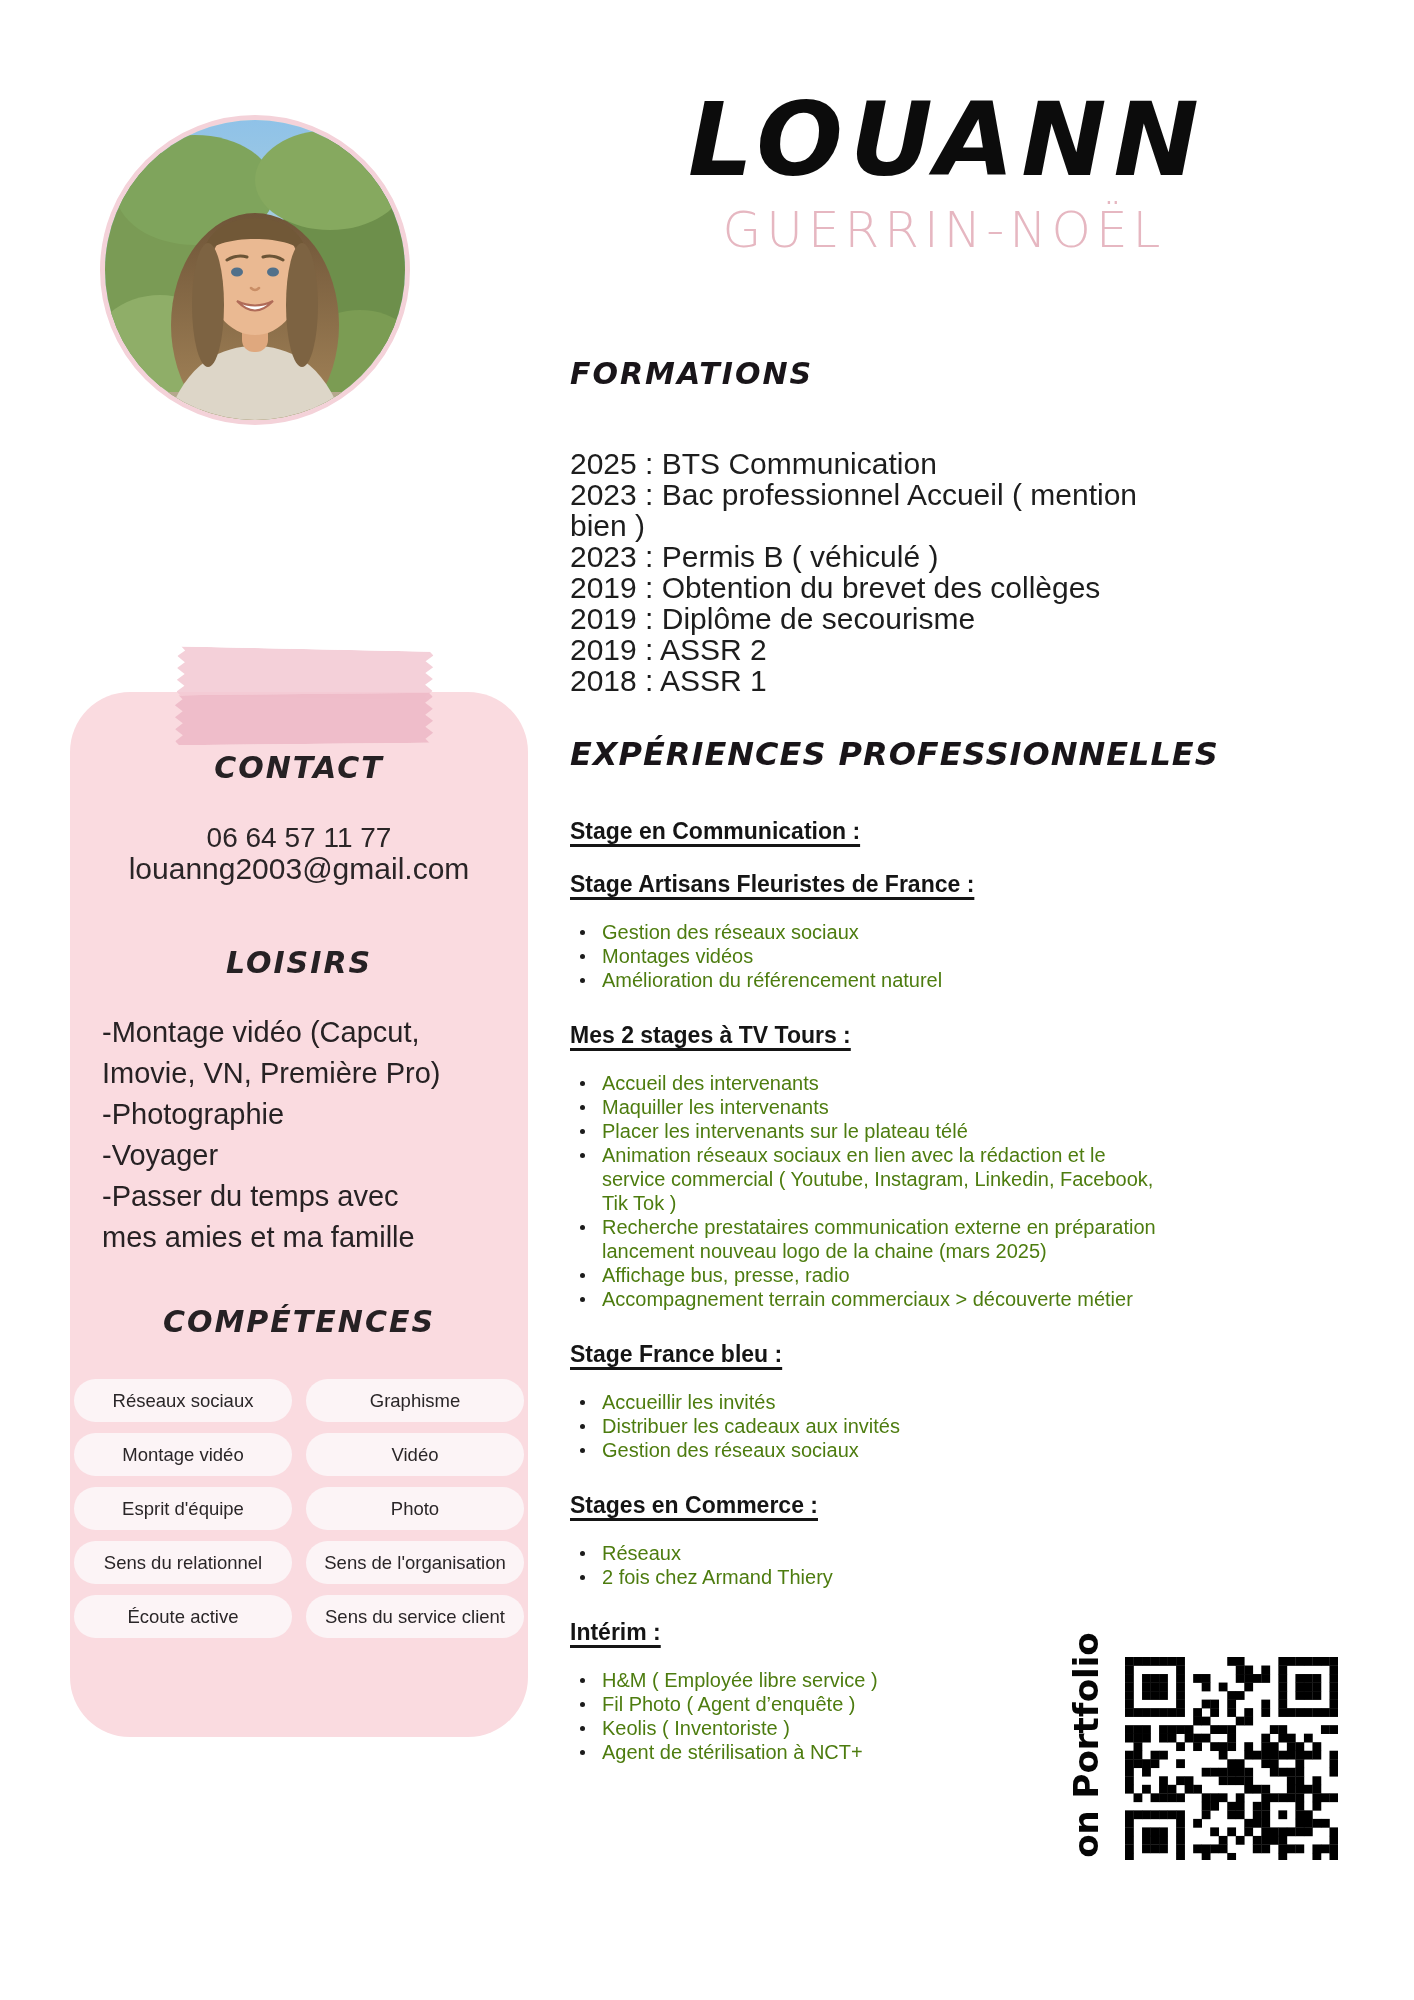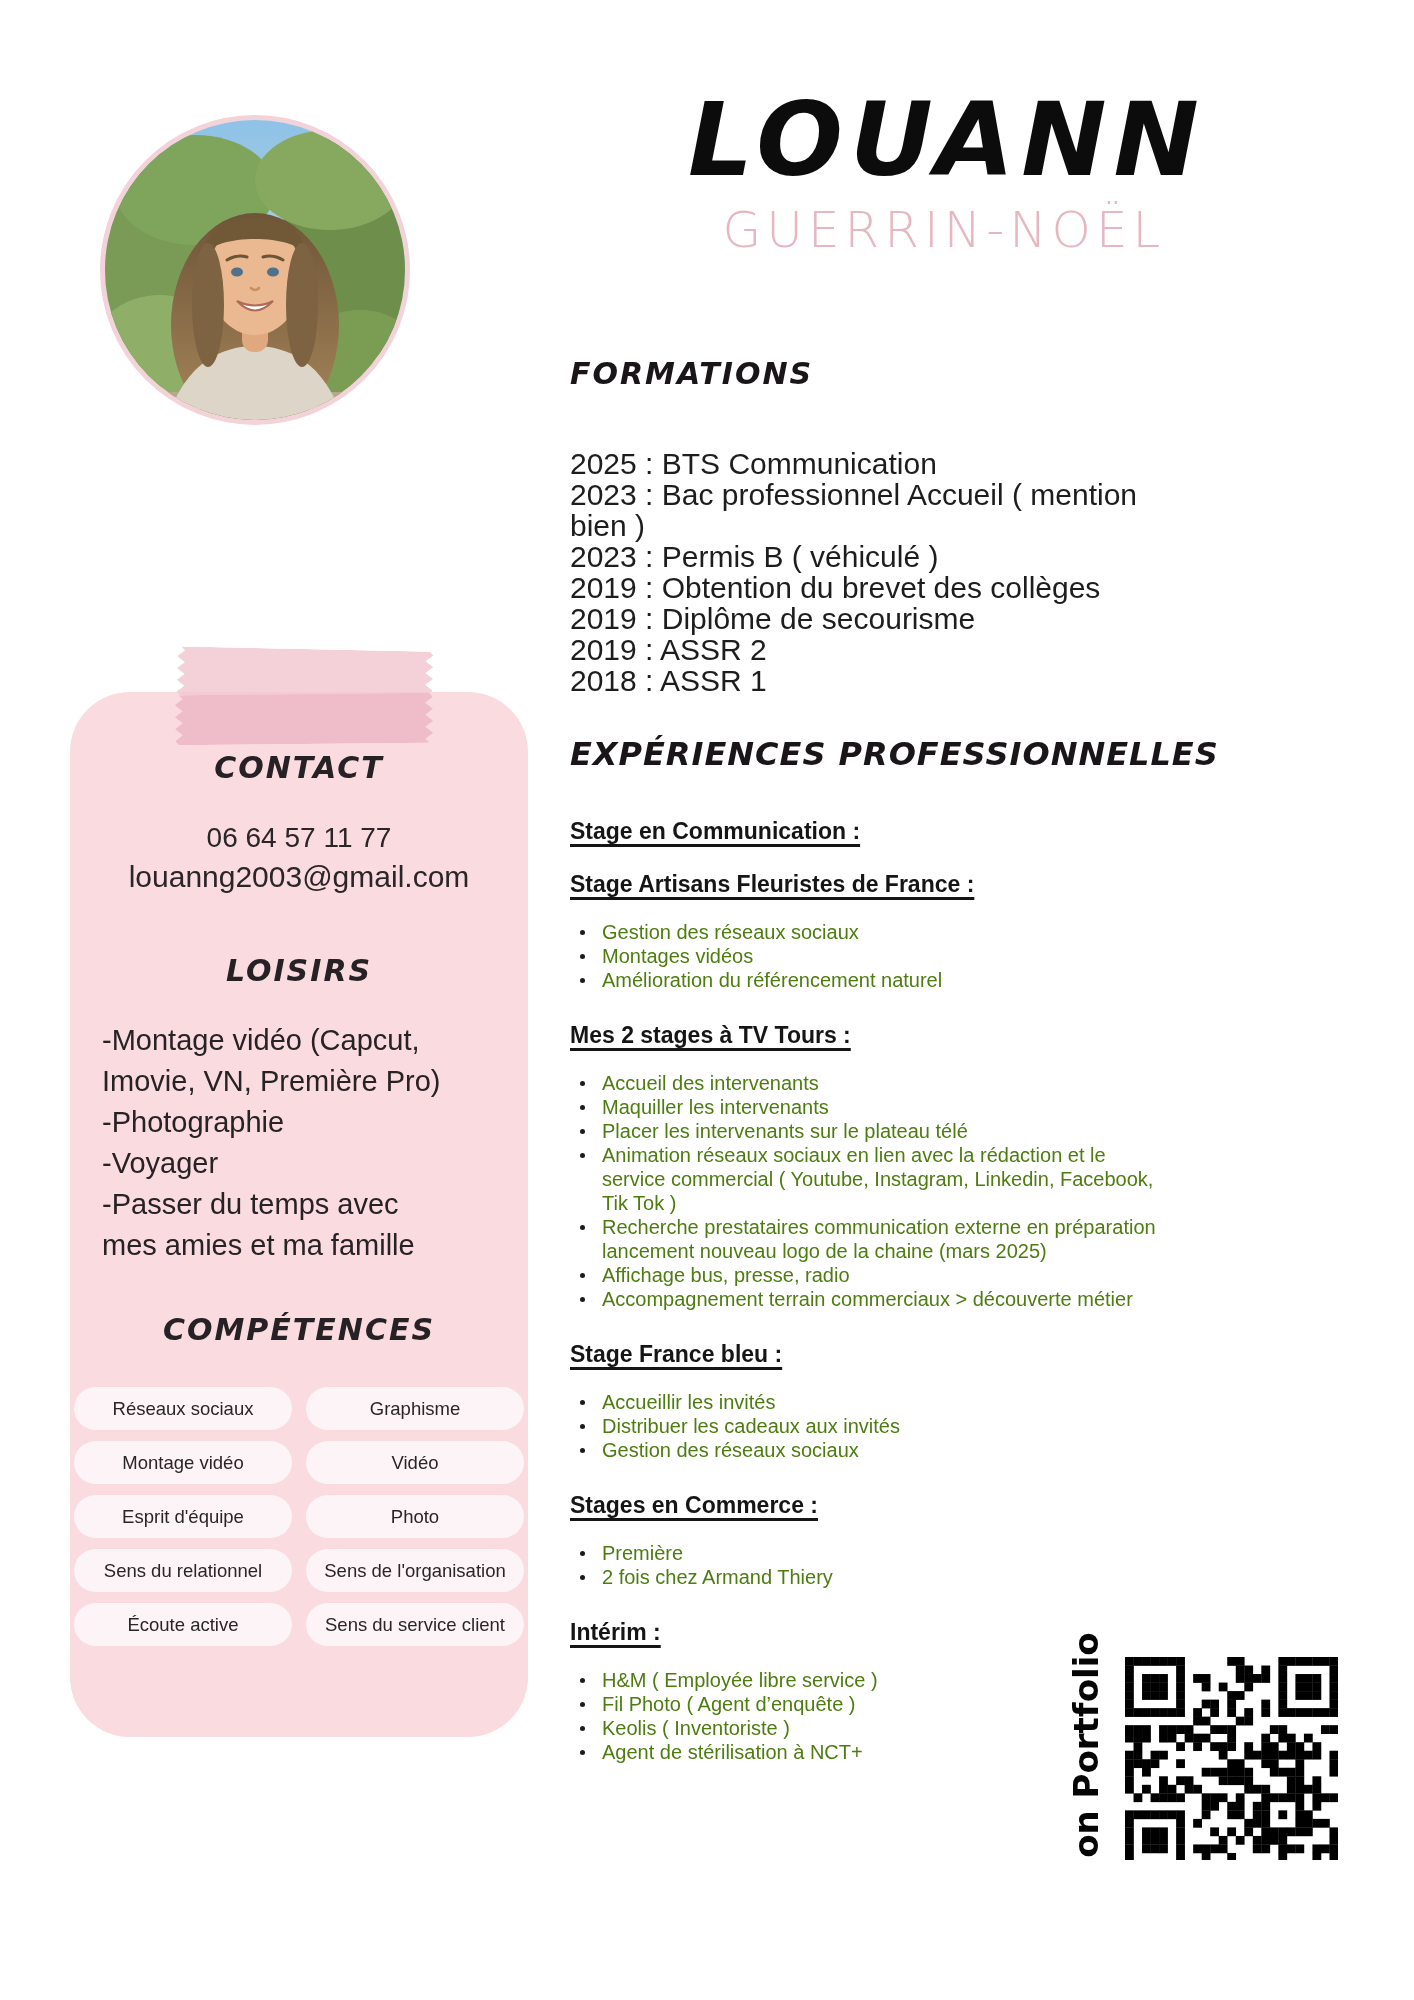--- a/index.html
+++ b/index.html
@@ -41,21 +41,21 @@
                 background:var(--card_pink,#fadbe0);border-radius:60px;z-index:1;
                 display:flex;flex-direction:column;align-items:center;}
   .tape{position:absolute;z-index:2;
         clip-path:polygon(1.5% 0%,98.5% 0%,100% 8%,97% 20%,100% 32%,97% 44%,100% 56%,97% 68%,100% 80%,97% 92%,98.5% 100%,1.5% 100%,0% 92%,3% 80%,0% 68%,3% 56%,0% 44%,3% 32%,0% 20%,3% 8%);}
   .tape-top{left:177px;top:649px;width:256px;height:49px;background:#f2c8d2;opacity:.85;transform:rotate(1.2deg);}
   .tape-bottom{left:175px;top:694px;width:258px;height:50px;background:var(--tape_pink,#eebbc8);opacity:.92;transform:rotate(-0.6deg);}
 
   .side-h{font-size:30px;letter-spacing:2px;color:#262124;}
   .contact-title{margin-top:58px;}
   .contact-phone{margin-top:38px;font-size:28px;line-height:30px;color:#2a2527;}
-  .contact-email{margin-top:8px;font-size:30px;line-height:32px;color:#2a2527;}
+  .contact-email{margin-top:0;font-size:30px;line-height:32px;color:#2a2527;}
   .loisirs-title{margin-top:60px;}
   .loisirs-text{margin-top:32px;align-self:flex-start;margin-left:32px;width:354px;
                 font-size:29px;line-height:41px;color:#272224;}
   .comp-title{margin-top:46px;}
   .pills{margin-top:40px;display:grid;grid-template-columns:218px 218px;column-gap:14px;row-gap:11px;}
   .pill{height:43px;line-height:43px;border-radius:21.5px;background:var(--pill_bg,#fcf4f6);
         font-size:18.5px;color:#2a2628;text-align:center;white-space:nowrap;overflow:hidden;}
 
   
   .portfolio-label{position:absolute;left:1086px;top:1762px;transform:translate(-50%,-50%) rotate(-90deg);
@@ -144,21 +144,21 @@
 
     <h3 class="xp-h">Stage France bleu :</h3>
     <ul class="bullets">
       <li>Accueillir les invités</li>
       <li>Distribuer les cadeaux aux invités</li>
       <li>Gestion des réseaux sociaux</li>
     </ul>
 
     <h3 class="xp-h">Stages en Commerce :</h3>
     <ul class="bullets">
-      <li> Première</li>
+      <li> Réseaux</li>
       <li>2 fois chez Armand Thiery</li>
     </ul>
 
     <h3 class="xp-h">Intérim :</h3>
     <ul class="bullets">
       <li>H&amp;M ( Employée libre service )</li>
       <li>Fil Photo ( Agent d’enquête )</li>
       <li>Keolis ( Inventoriste )</li>
       <li>Agent de stérilisation à NCT+</li>
     </ul>

